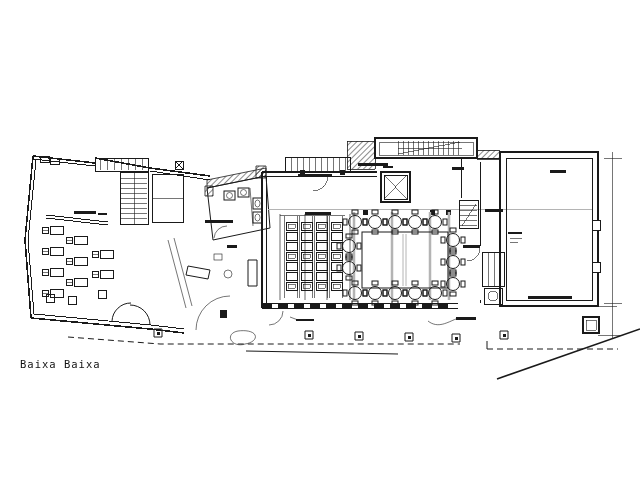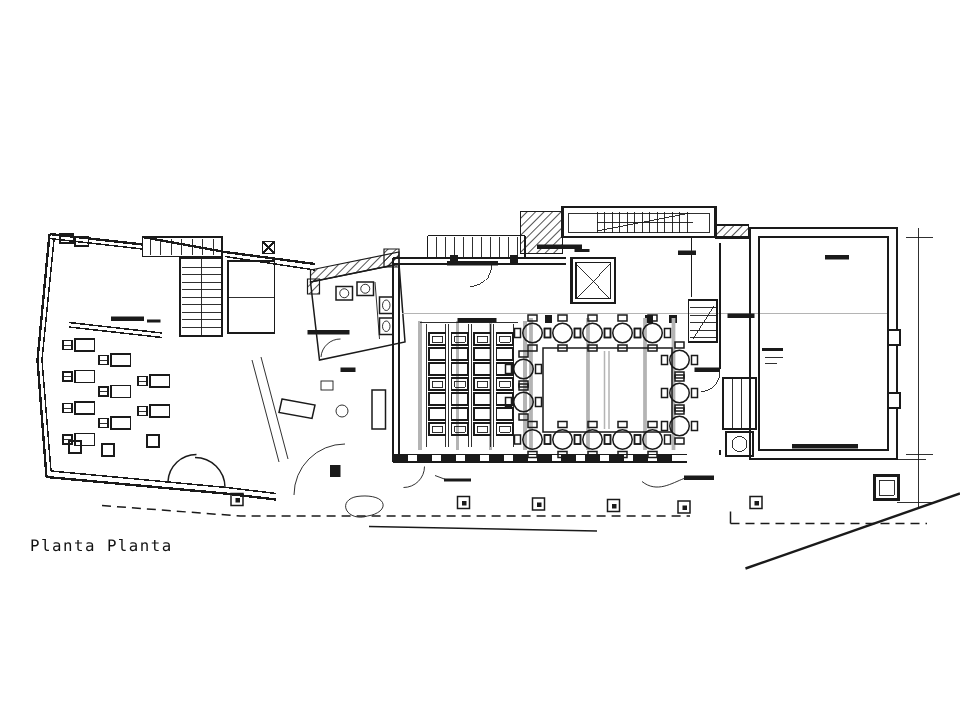--- a/index.html
+++ b/index.html
@@ -242,14 +242,14 @@
                        M528,296h44v3h-44z
                        M485,209h18v3h-18z
                        M305,212h26v3h-26z
                        M456,317h20v3h-20z
                        M296,319h18v2h-18z
                        M383,166h10v2h-10z
                        M508,232h14v2h-14z"></path>
     </g>
   </svg>
 
-  <div class="plan-title">Planta Planta</div>
+  <div class="plan-title">Baixa Baixa</div>
 </div>
 
 </body></html>

